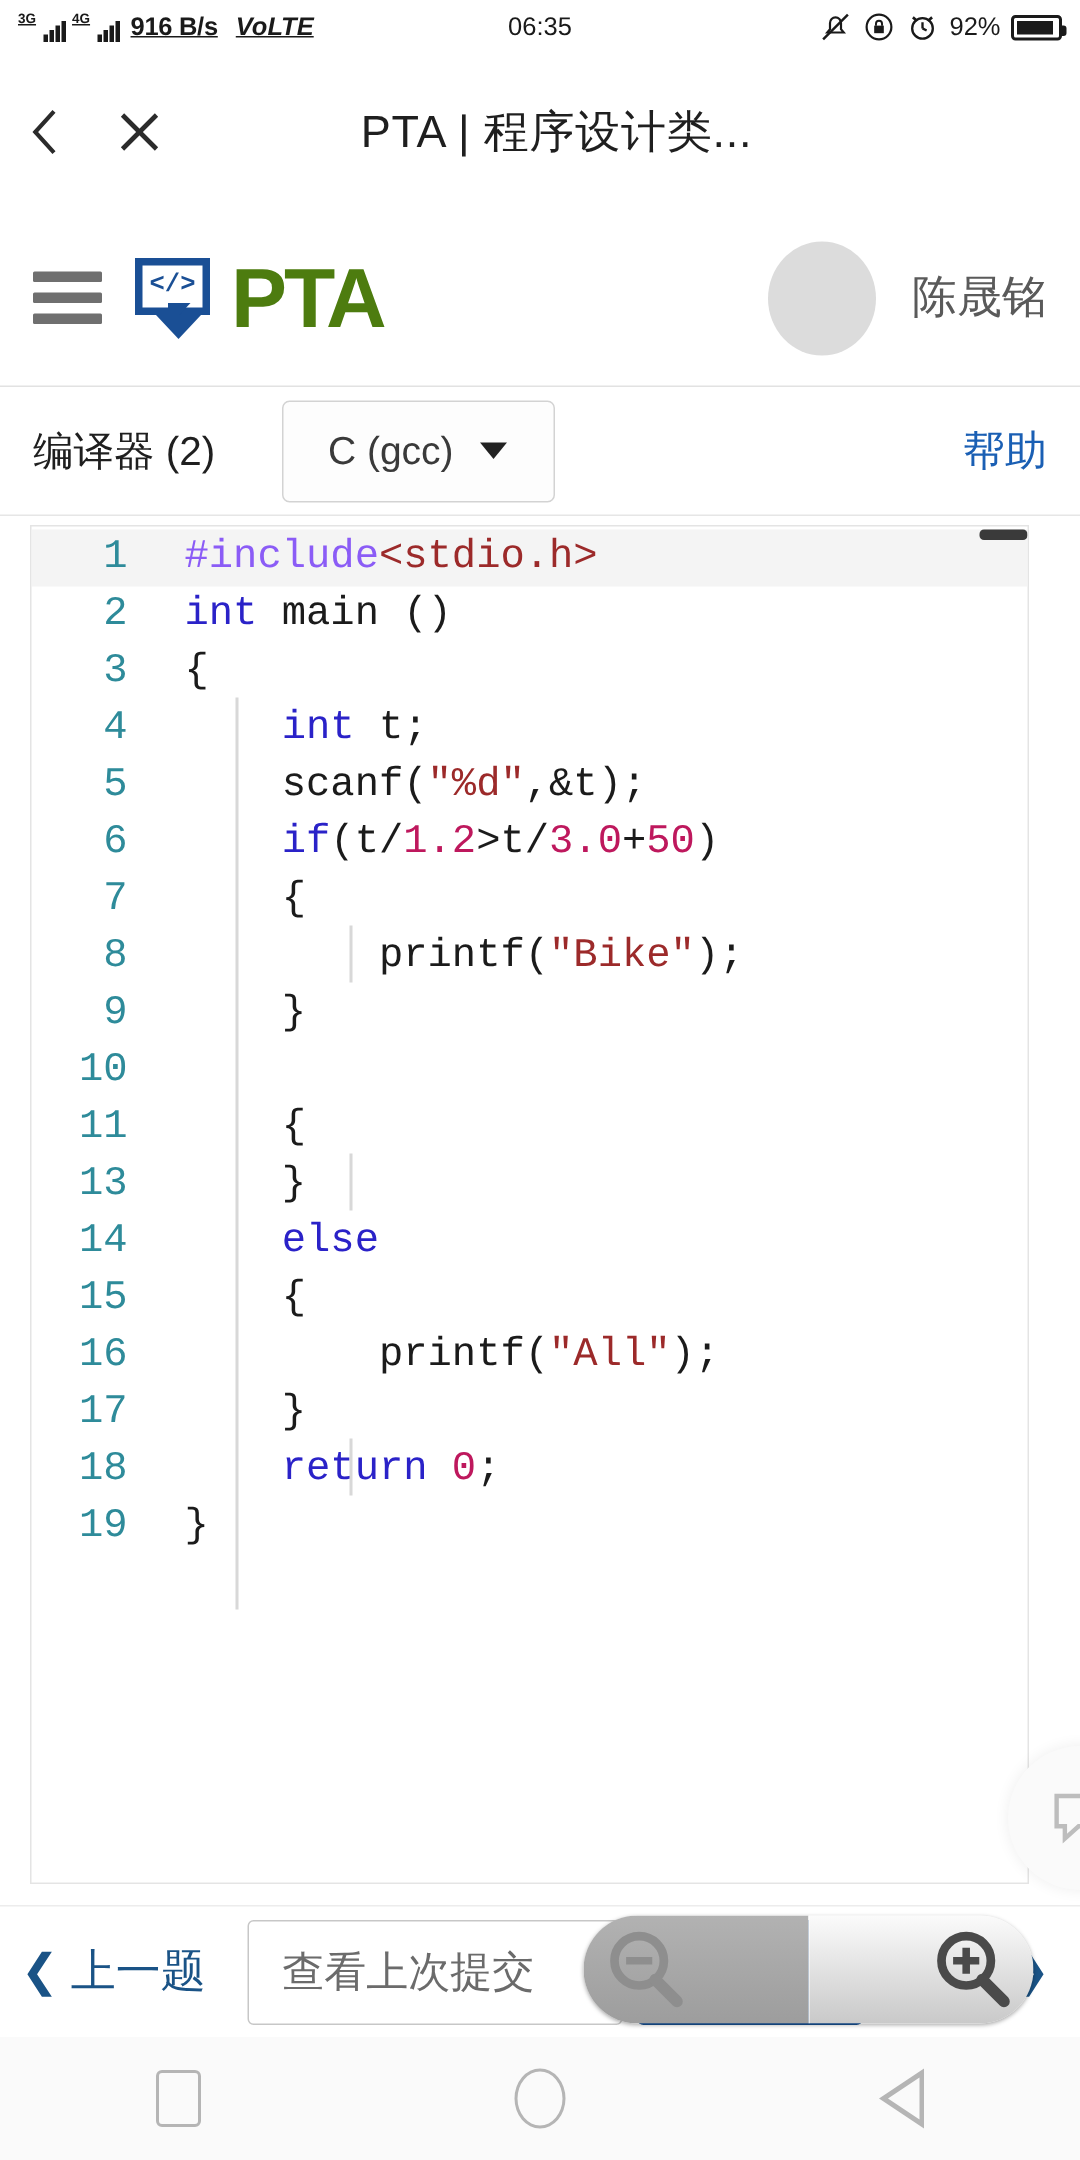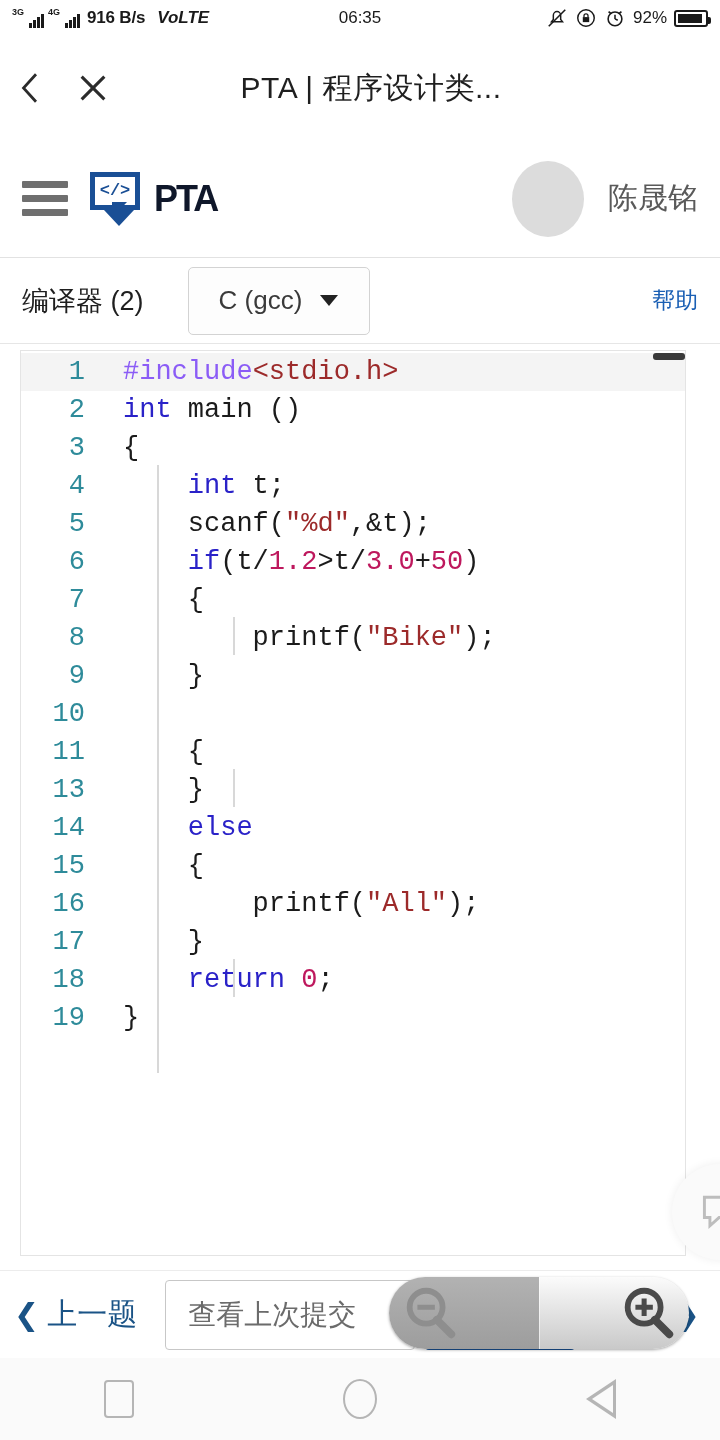--- a/index.html
+++ b/index.html
@@ -10,21 +10,21 @@
     overflow: hidden;
   }
   #screen { position: relative; width: 720px; height: 1440px; background: #ffffff; }
 
   
   .statusbar {
     position: absolute; top: 0; left: 0; width: 720px; height: 36px;
     background: #ffffff; color: #1a1a1a;
     display: flex; align-items: center; padding: 0 12px;
   }
-  .sb-left { display: flex; align-items: flex-end; gap: 4px; }
+  .sb-left { display: flex; align-items: flex-end; gap: 4px; text-decoration: underline; }
   .sig { display: flex; align-items: flex-end; gap: 1px; height: 17px; position: relative; }
   .sig i { display: block; width: 3px; background: #1a1a1a; }
   .sig i:nth-child(1) { height: 5px; }
   .sig i:nth-child(2) { height: 8px; }
   .sig i:nth-child(3) { height: 11px; }
   .sig i:nth-child(4) { height: 14px; }
   .sig-tag { font-size: 9px; font-weight: bold; line-height: 1; margin-right: 1px; align-self: flex-start; }
   .sb-speed { font-size: 17px; font-weight: 600; letter-spacing: -0.2px; margin-left: 3px; }
   .sb-volte { font-size: 17px; font-style: italic; font-weight: bold; margin-left: 8px; }
   .sb-center { position: absolute; left: 0; right: 0; text-align: center; font-size: 17px; font-weight: 500; }
@@ -53,40 +53,40 @@
     display: flex; align-items: center; padding: 0 22px;
   }
   .hamburger { width: 46px; display: flex; flex-direction: column; gap: 7px; margin-right: 22px; }
   .hamburger span { display: block; height: 7px; background: #6f6f6f; border-radius: 1px; }
   .logo { display: flex; align-items: center; gap: 6px; }
   .logo-mark { position: relative; width: 58px; height: 54px; }
   .logo-mark .bx { position: absolute; left: 0; top: 0; width: 50px; height: 38px; border: 5px solid #1a4f95; background: #fff; }
   .logo-mark .bx span { position: absolute; inset: 0; display: flex; align-items: center; justify-content: center; font-family: "Liberation Mono", monospace; font-size: 17px; font-weight: bold; color: #1a4f95; }
   .logo-mark .tail { position: absolute; left: 22px; top: 30px; width: 0; height: 0; border-left: 15px solid #1a4f95; border-bottom: 16px solid transparent; }
   .logo-mark .arrow { position: absolute; left: 14px; top: 38px; width: 0; height: 0; border-left: 15px solid transparent; border-right: 15px solid transparent; border-top: 16px solid #1a4f95; }
-  .logo-text { font-size: 36px; font-weight: bold; color: #0f172a; letter-spacing: -2px; line-height: 1; }
+  .logo-text { font-size: 56px; font-weight: bold; color: #4d7c0f; letter-spacing: -2px; line-height: 1; }
   .user { margin-left: auto; display: flex; align-items: center; gap: 24px; justify-content: center; }
   .avatar { width: 72px; height: 76px; border-radius: 50%; background: #dcdcdc; }
   .uname { font-size: 30px; color: #5a5a5a; }
 
   
   .toolbar {
     position: absolute; top: 258px; left: 0; width: 720px; height: 86px;
     background: #ffffff; border-bottom: 1px solid #e6e6e6;
     display: flex; align-items: center; padding: 0 22px;
   }
   .tb-label { font-size: 27px; color: #1f1f1f; }
   .select {
     margin-left: 44px; width: 182px; height: 68px;
     border: 1px solid #d3d3d3; border-radius: 5px; background: #fdfdfd;
     display: flex; align-items: center; justify-content: center; gap: 18px;
   }
   .select-val { font-size: 26px; color: #3a3a3a; }
   .caret { width: 0; height: 0; border-left: 9px solid transparent; border-right: 9px solid transparent; border-top: 11px solid #222; }
-  .help { margin-left: auto; font-size: 23px; color: #1a5fb4; }
+  .help { margin-left: auto; font-size: 28px; color: #1a5fb4; }
 
   
   .editor {
     position: absolute; top: 350px; left: 20px; width: 666px; height: 906px;
     background: #ffffff; border: 1px solid #e4e4e4; overflow: hidden;
   }
   .hscroll { position: absolute; top: 2px; right: 0px; width: 32px; height: 7px; background: #3a3a3a; border-radius: 3px; z-index: 5; }
   .code-lines { position: relative; padding-top: 2px; }
   .cl { display: flex; height: 38px; align-items: center; }
   .cl.active { background: #f4f4f4; }

